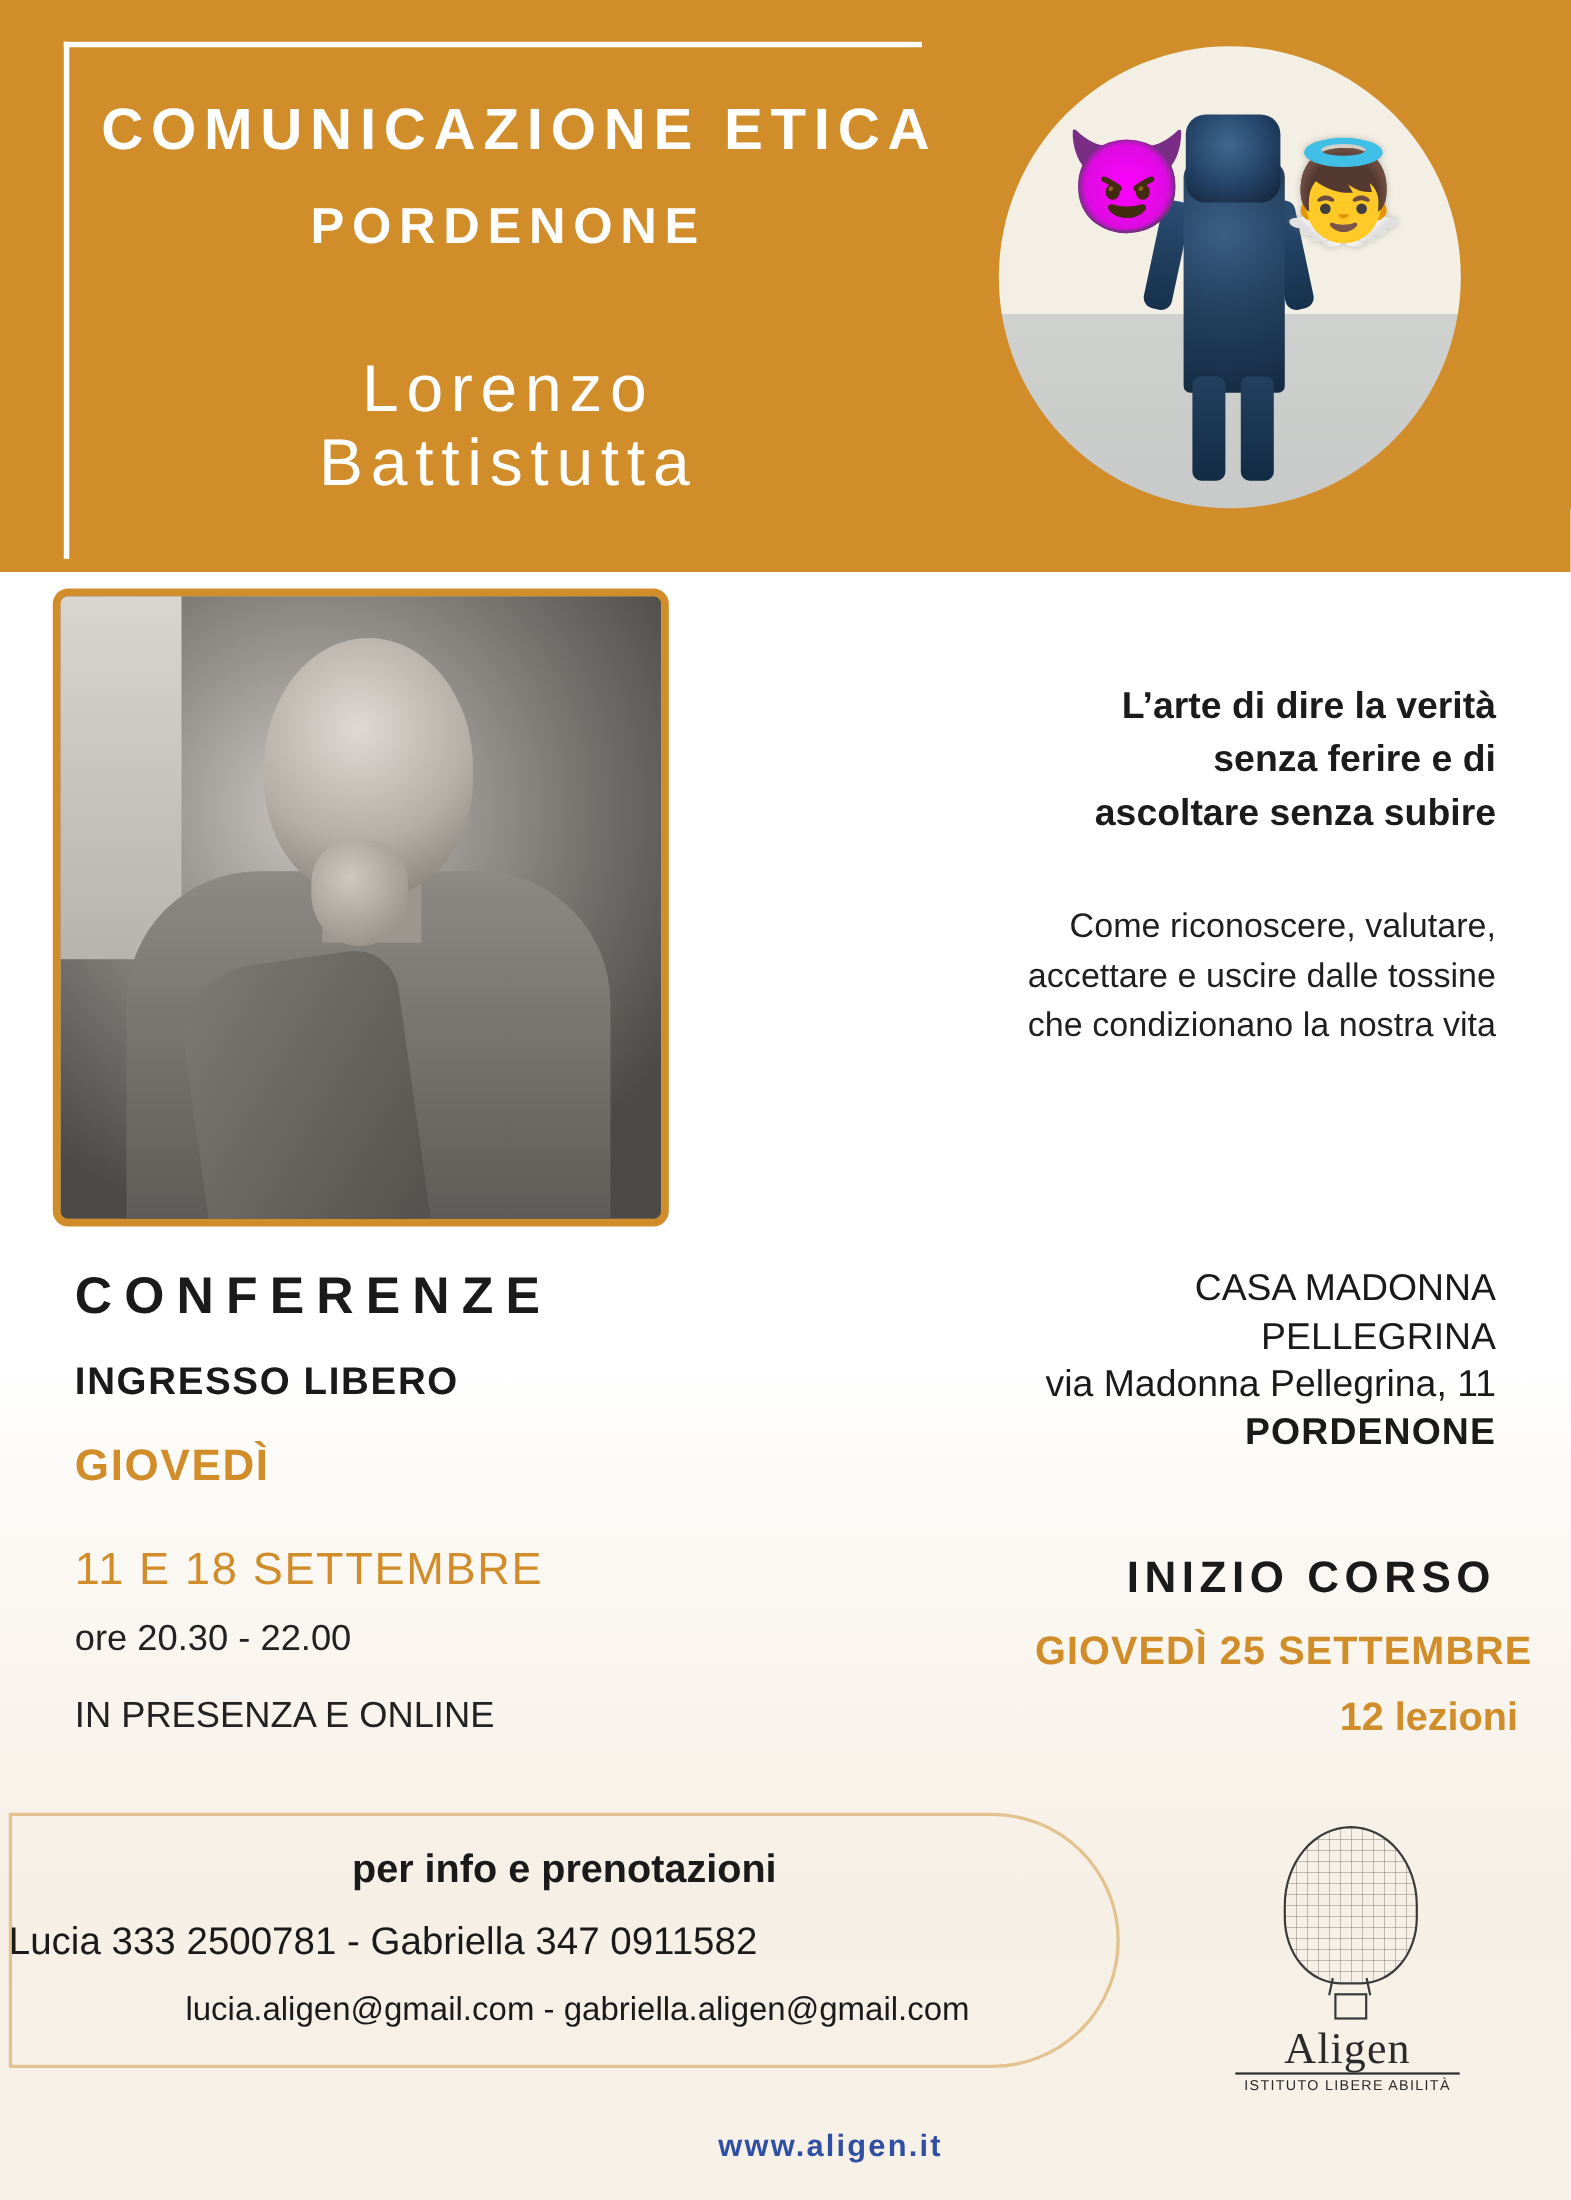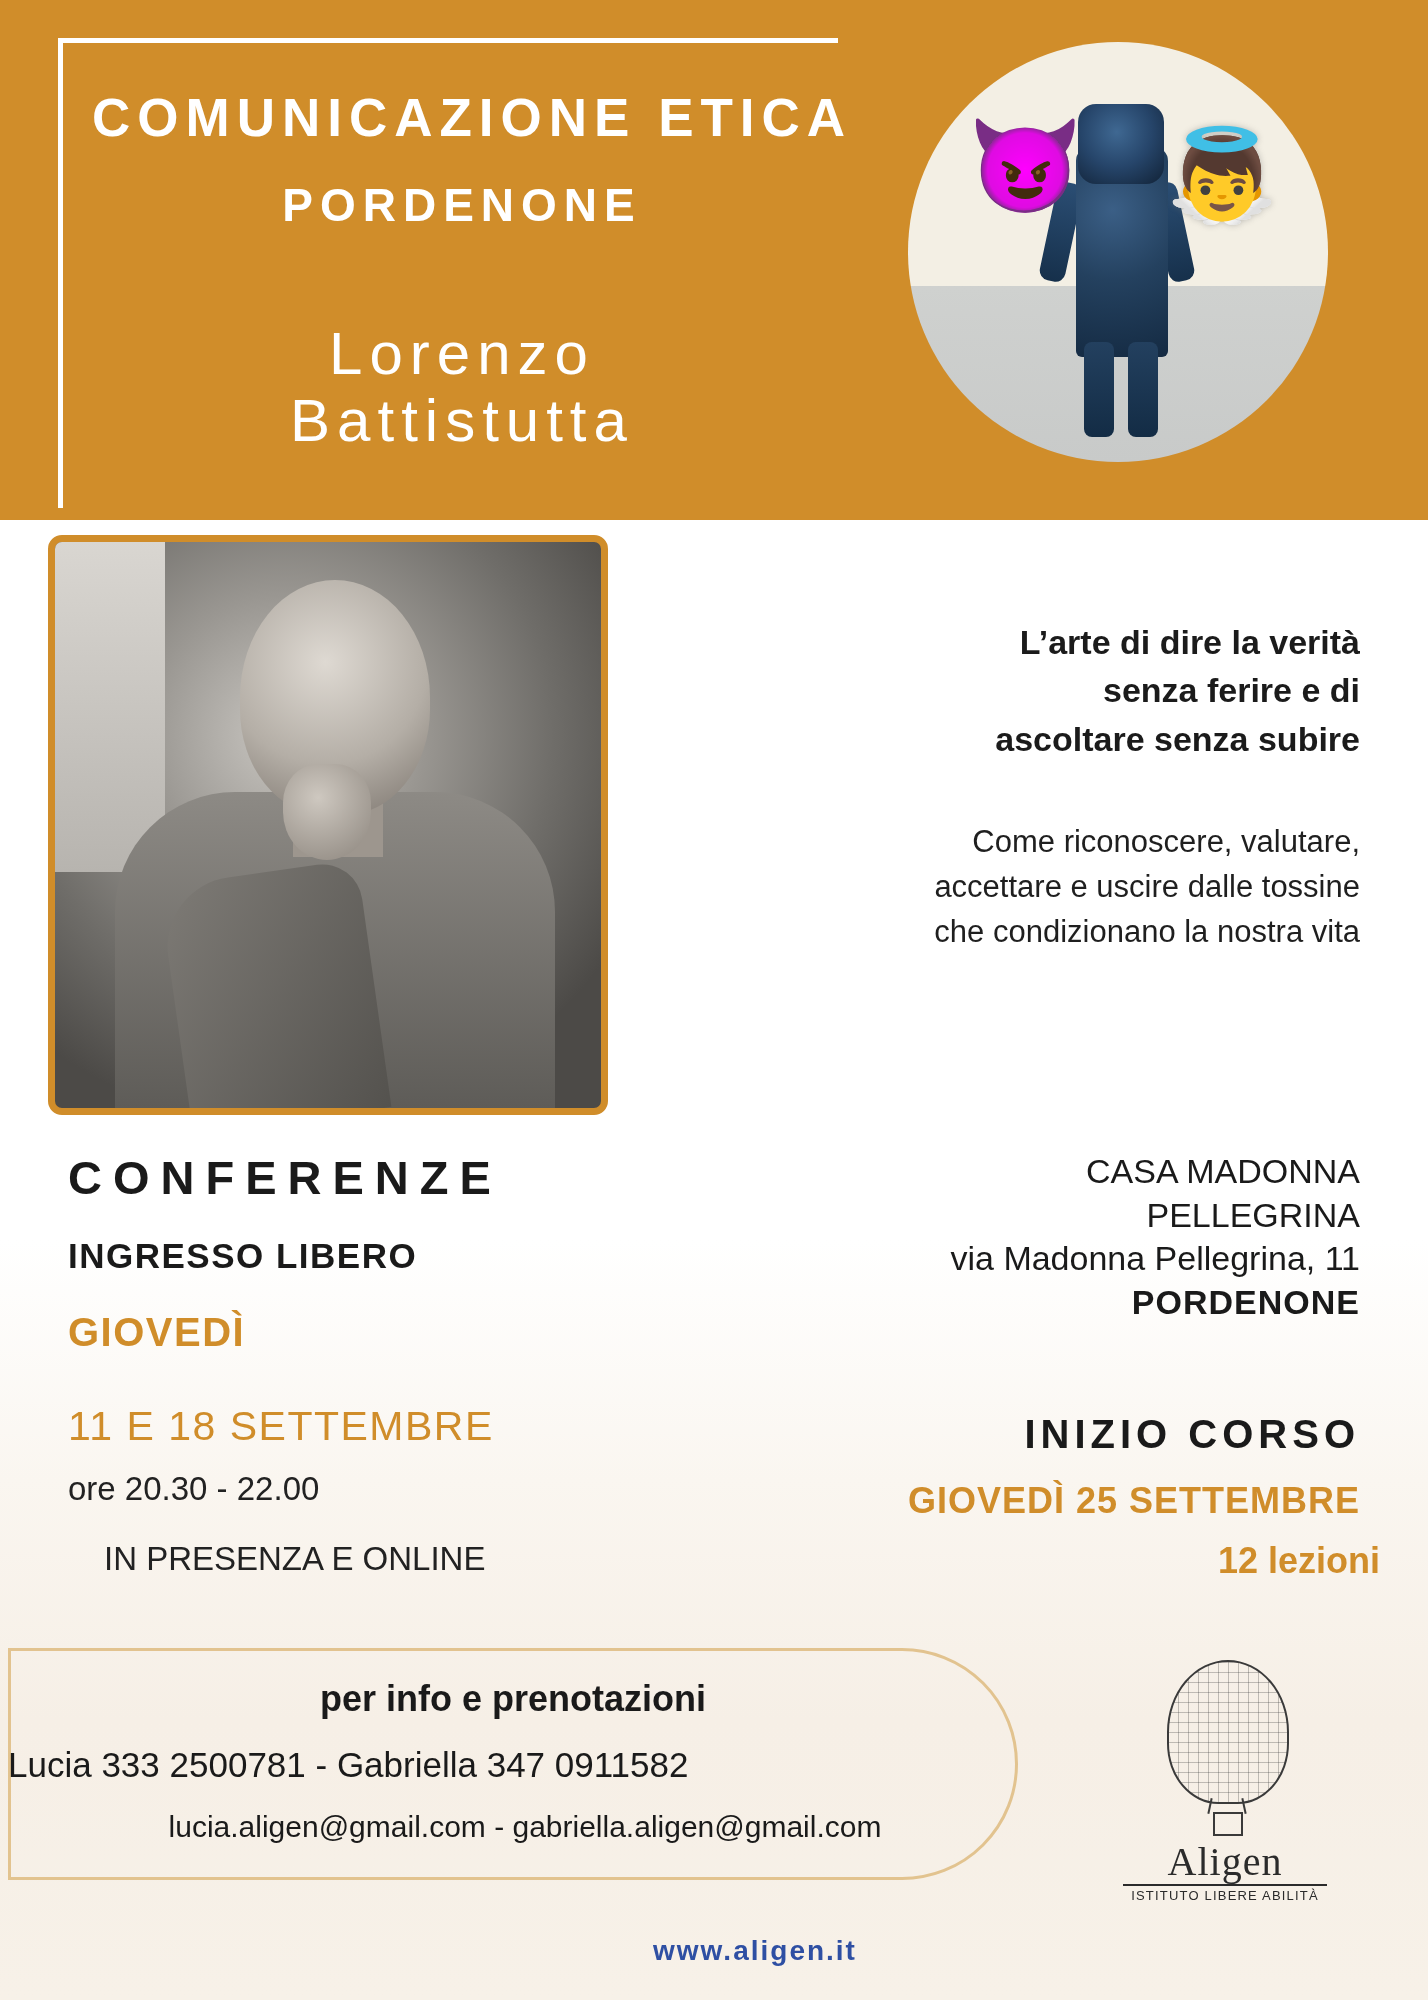--- a/index.html
+++ b/index.html
@@ -269,21 +269,20 @@
     top: 1470px;
     color: #222;
     font-size: 33px;
   }
   .modalita {
     position: absolute;
     left: 68px;
     top: 1540px;
     color: #222;
     font-size: 33px;
-    margin-left: 36px;
   }
 
   
   .venue {
     position: absolute;
     left: 760px;
     top: 1150px;
     width: 600px;
     text-align: right;
     color: #1a1a1a;
@@ -300,21 +299,21 @@
     top: 1412px;
     width: 600px;
     text-align: right;
     color: #1a1a1a;
     font-size: 40px;
     font-weight: bold;
     letter-spacing: 5px;
   }
   .inizio-data {
     position: absolute;
-    left: 760px;
+    left: 793px;
     top: 1480px;
     width: 600px;
     text-align: right;
     color: #d08d2a;
     font-size: 36px;
     font-weight: bold;
     letter-spacing: 1px;
   }
   .lezioni {
     position: absolute;

